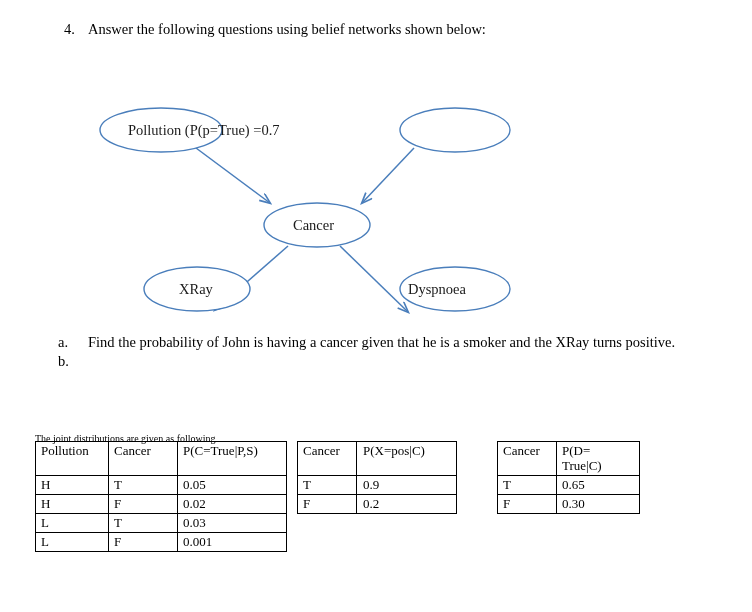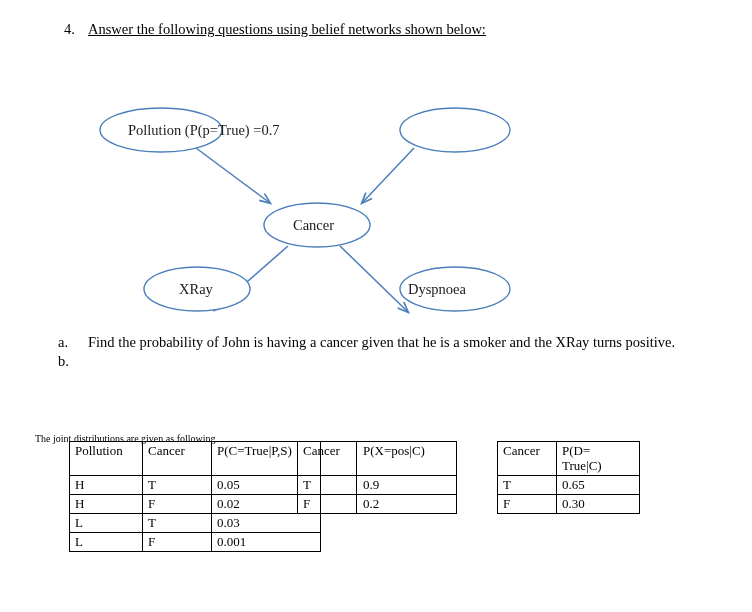--- a/index.html
+++ b/index.html
@@ -24,21 +24,20 @@
 
   
   .q-main {
     position: absolute;
     left: 64px;
     top: 20px;
     width: 640px;
     font-size: 14.5px;
     line-height: 18px;
     white-space: nowrap;
-    text-decoration: underline;
   }
   .q-main .q-num {
     display: inline-block;
     width: 24px;
   }
 
   
   .network {
     position: absolute;
     left: 0;
@@ -104,21 +103,21 @@
     font-size: 13px;
     white-space: nowrap;
   }
   .cpt .hdr-cell {
     height: 31px;
   }
   .cpt .data-cell {
     height: 16px;
   }
 
-  #table-pollution { left: 35px; top: 441px; margin-left: 34px; }
+  #table-pollution { left: 35px; top: 441px; }
   #table-pollution .c0 { width: 62px; }
   #table-pollution .c1 { width: 58px; }
   #table-pollution .c2 { width: 98px; }
 
   #table-xray { left: 297px; top: 441px; }
   #table-xray .c0 { width: 48px; }
   #table-xray .c1 { width: 88px; padding-left: 6px; }
 
   #table-dyspnoea { left: 497px; top: 441px; }
   #table-dyspnoea .c0 { width: 48px; }

